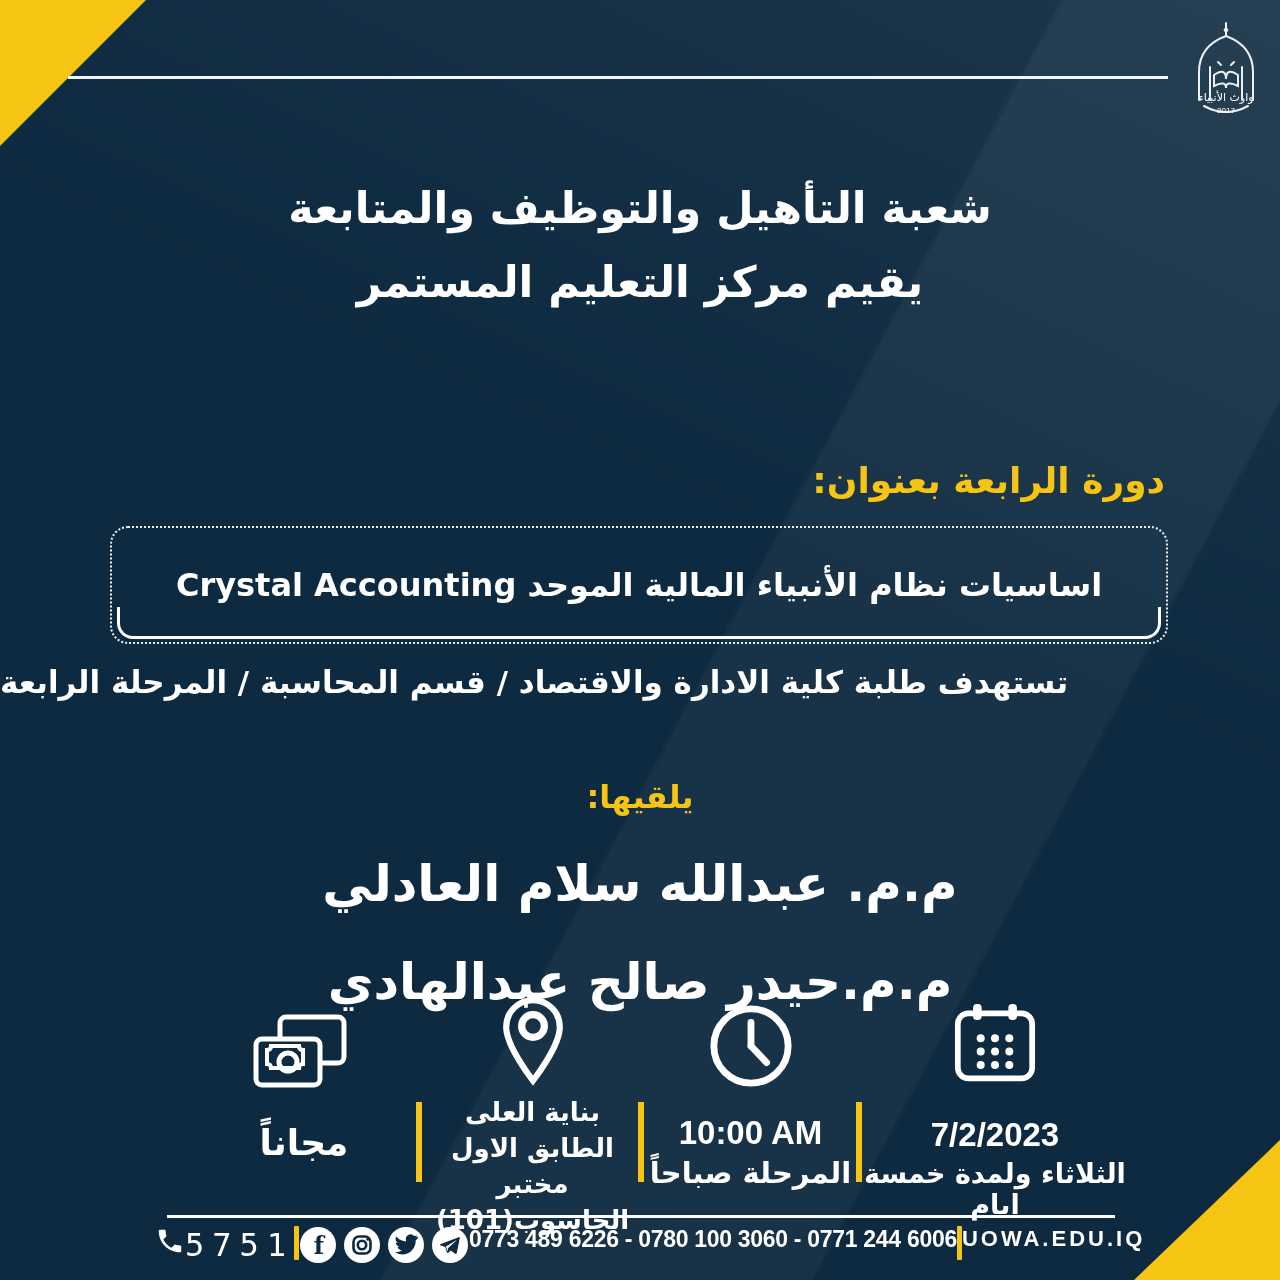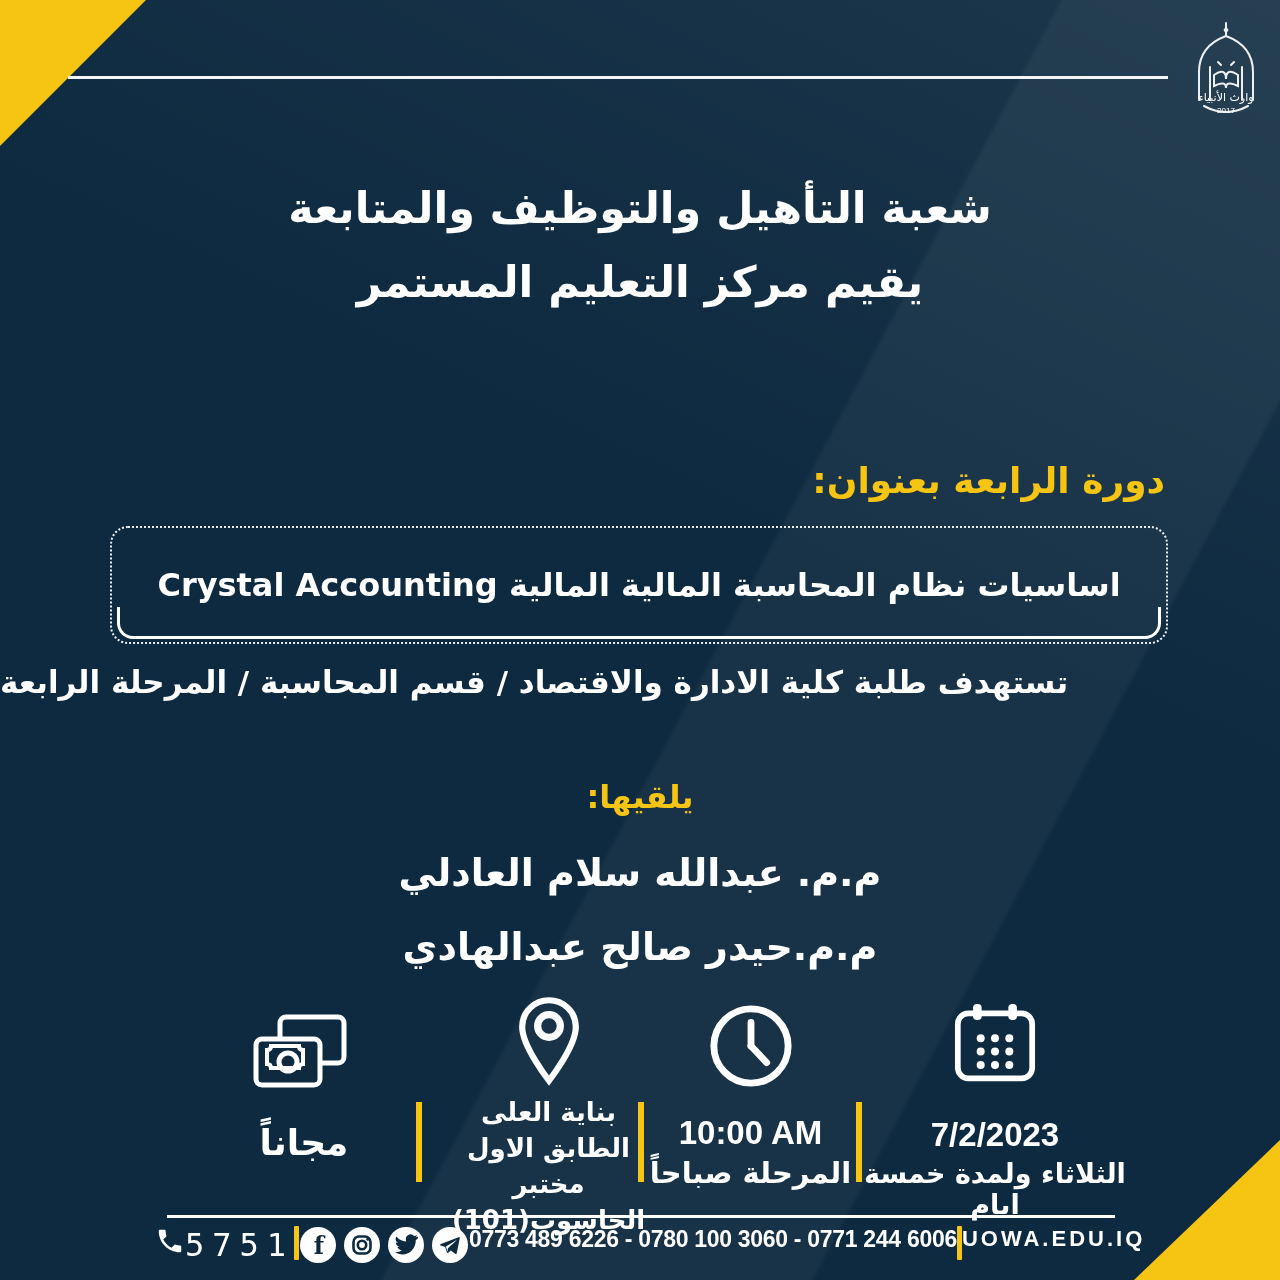--- a/index.html
+++ b/index.html
@@ -34,26 +34,26 @@
   .course-box-bottom { position:absolute; left:5px; right:5px; bottom:3px; height:32px;
                 border:3px solid #ffffff; border-top:none; border-radius:0 0 16px 16px; }
   .course-title { font-size:32px; font-weight:700; padding:0 30px; text-align:center; }
 
   .audience { position:absolute; top:664px; left:0; right:0; text-align:left; direction:rtl;
               font-size:31px; font-weight:600; }
 
   .lect-label { position:absolute; top:778px; left:0; right:0; text-align:center; direction:rtl;
                 color:#f6c412; font-size:32px; font-weight:700; }
   .lect-names { position:absolute; top:836px; left:0; right:0; text-align:center; direction:rtl;
-                font-size:38px; font-weight:600; line-height:1.95; }
+                font-size:50px; font-weight:600; line-height:1.95; }
 
   .details { position:absolute; top:996px; left:0; right:0; height:200px; }
   .dcol { position:absolute; display:flex; flex-direction:column; align-items:center; text-align:center; direction:rtl; }
   .dcol-price    { left:180px; width:240px; top:16px; }
-  .dcol-location { left:430px; width:205px; top:0;margin-left:16px; }
+  .dcol-location { left:430px; width:205px; top:0; }
   .dcol-time     { left:648px; width:205px; top:6px; }
   .dcol-date     { left:864px; width:262px; top:6px; }
   .dsep { position:absolute; width:6px; height:80px; background:#f6c412; top:106px; }
   .dsep-1 { left:416px; } .dsep-2 { left:638px; } .dsep-3 { left:856px; }
   .price-label { margin-top:30px; font-size:36px; font-weight:700;margin-left:8px; }
   .loc-lines { margin-top:8px; font-size:26px; font-weight:600; line-height:1.38; }
   .time-value { margin-top:24px; font-size:33px; font-weight:700; font-family:Liberation Sans, sans-serif; direction:ltr; }
   .time-label { margin-top:4px; font-size:29px; font-weight:600; }
   .date-value { margin-top:32px; font-size:33px; font-weight:700; font-family:"Liberation Sans", sans-serif; direction:ltr; }
   .date-label { margin-top:4px; font-size:27px; font-weight:600; }
@@ -98,21 +98,21 @@
 
   <div class="header">
     <div>شعبة التأهيل والتوظيف والمتابعة</div>
     <div>يقيم مركز التعليم المستمر</div>
   </div>
 
   <div class="intro-label">دورة الرابعة بعنوان:</div>
 
   <div class="course-box">
     <div class="course-box-bottom"></div>
-    <div class="course-title">اساسيات نظام المحاسبة المالية المالية Crystal Accounting</div>
+    <div class="course-title">اساسيات نظام الأنبياء المالية الموحد Crystal Accounting</div>
   </div>
 
   <div class="audience">تستهدف طلبة كلية الادارة والاقتصاد / قسم المحاسبة / المرحلة الرابعة</div>
 
   <div class="lect-label">يلقيها:</div>
   <div class="lect-names">
     <div>م.م. عبدالله سلام العادلي</div>
     <div>م.م.حيدر صالح عبدالهادي</div>
   </div>
 

